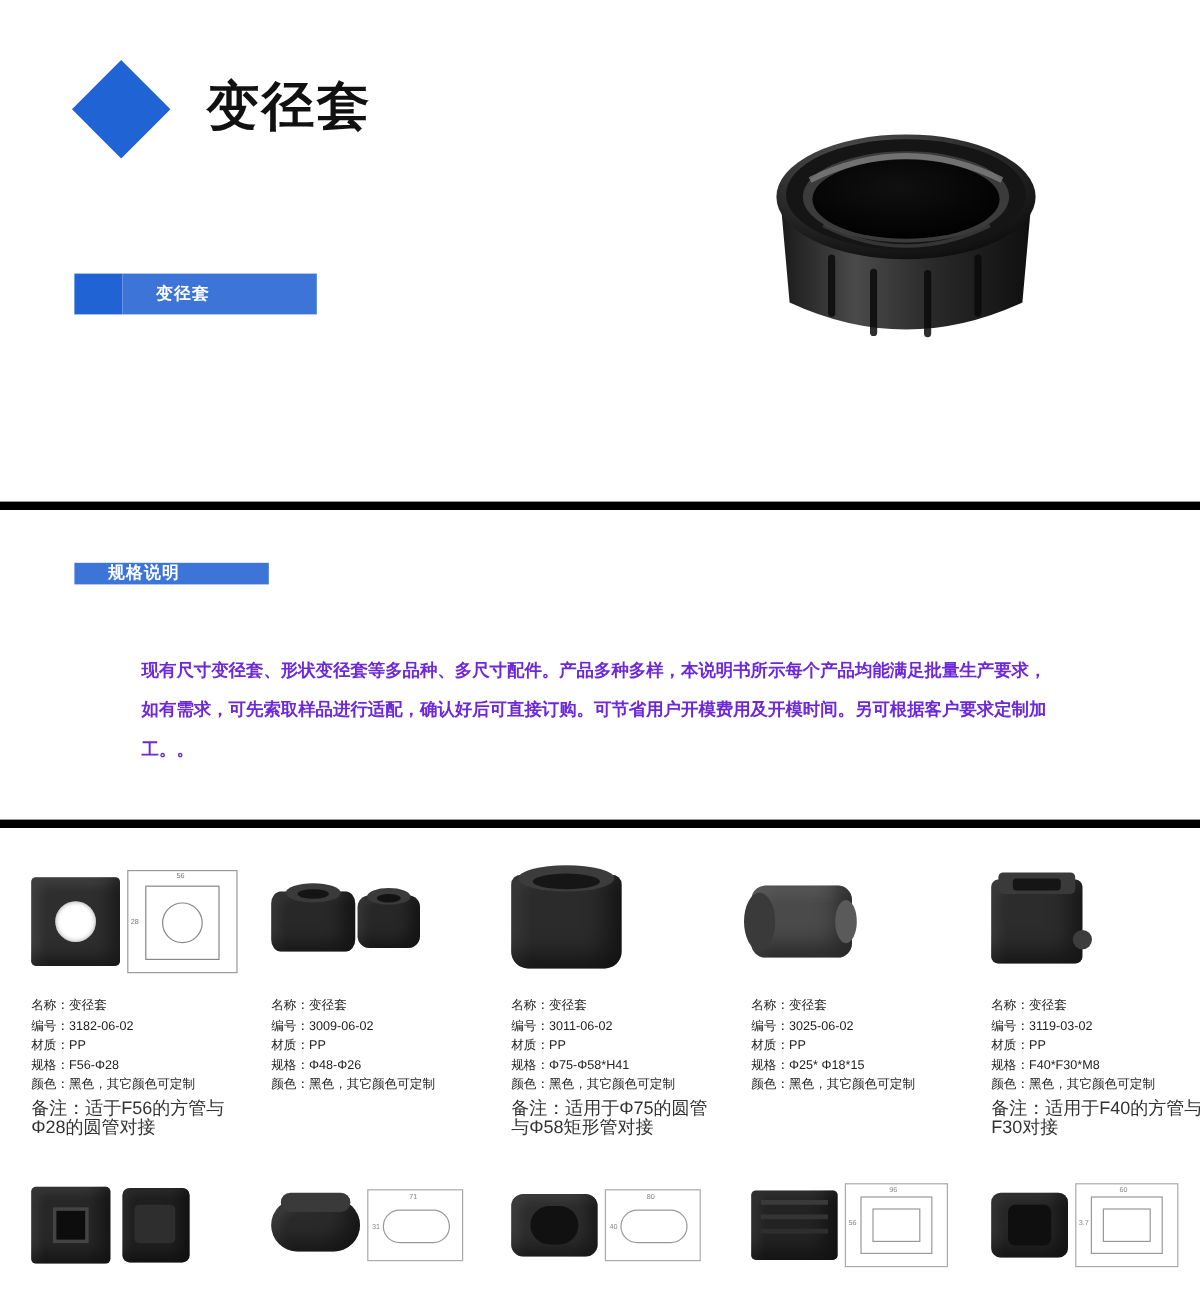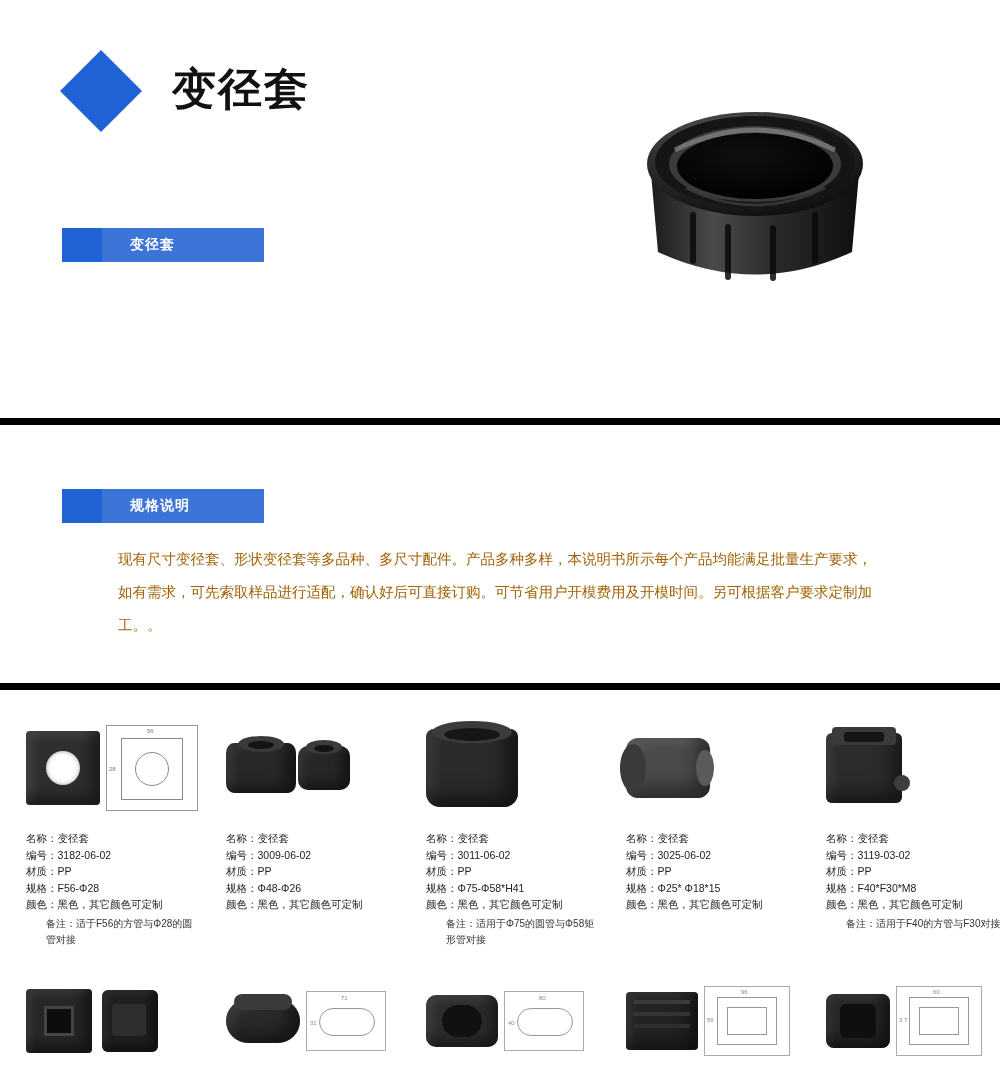--- a/index.html
+++ b/index.html
@@ -51,36 +51,36 @@
   .band { width:100%; background:#000; }
   .band-a { height:7px; margin-top:0; }
   
   .sec2 { position:relative; height:258px; }
   .tag-row2 {
     position:absolute; left:62px; top:500px;
     display:flex; align-items:stretch; height:34px;
   }
   .desc2 {
     position:absolute; left:118px; top:558px; width:760px;
-    font-size:14.5px; line-height:33px; color:#a16207;
+    font-size:14.5px; line-height:33px; color:#6d28d9;font-weight:bold;
   }
   
   .grid-wrap { padding:10px 0 0 12px; }
   .grid {
     display:grid;
     grid-template-columns:repeat(5, 200px);
     width:1000px;
   }
   .cell { padding:14px 10px 4px 14px; position:relative; }
   .cell-img {
     height:108px; display:flex; align-items:center; justify-content:flex-start;
     gap:6px;
   }
   .specs { margin-top:8px; font-size:10.5px; line-height:16.5px; color:#222; }
-  .specs .note { margin-top:3px; font-size:10px; color:#333;margin-left:20px; }
+  .specs .note { margin-top:3px; font-size:15px; color:#333; }
   
   .shape { display:inline-block; }
   .sq-flange {
     width:74px; height:74px; background:#2e2e2e; border-radius:4px;
     display:flex; align-items:center; justify-content:center;
     box-shadow: inset -8px -8px 14px rgba(0,0,0,.45), inset 6px 6px 10px rgba(255,255,255,.10);
   }
   .sq-flange .hole {
     width:34px; height:34px; border-radius:50%; background:#fff;
     box-shadow: inset 0 0 4px rgba(0,0,0,.4);
@@ -263,21 +263,21 @@
 
       <path d="M55 58 Q135 18 215 58" stroke="#8f8f8f" stroke-width="5" fill="none" opacity="0.65"></path>
       <path d="M66 96 Q135 130 205 96" stroke="#555" stroke-width="3" fill="none" opacity="0.5"></path>
     </svg>
   </div>
 </div>
 
 <div class="band band-a"></div>
 
 <div class="sec2">
-  <div class="tag-row2" style="top:64px;">
+  <div class="tag-row2" style="top:44px;flex-direction:column;">
     <div class="tag-square"></div>
     <div class="tag-bar">规格说明</div>
   </div>
   <div class="desc2" style="top:118px;">现有尺寸变径套、形状变径套等多品种、多尺寸配件。产品多种多样，本说明书所示每个产品均能满足批量生产要求，如有需求，可先索取样品进行适配，确认好后可直接订购。可节省用户开模费用及开模时间。另可根据客户要求定制加工。。</div>
 </div>
 
 <div class="band band-a"></div>
 
 <div class="grid-wrap">
   <div class="grid">

